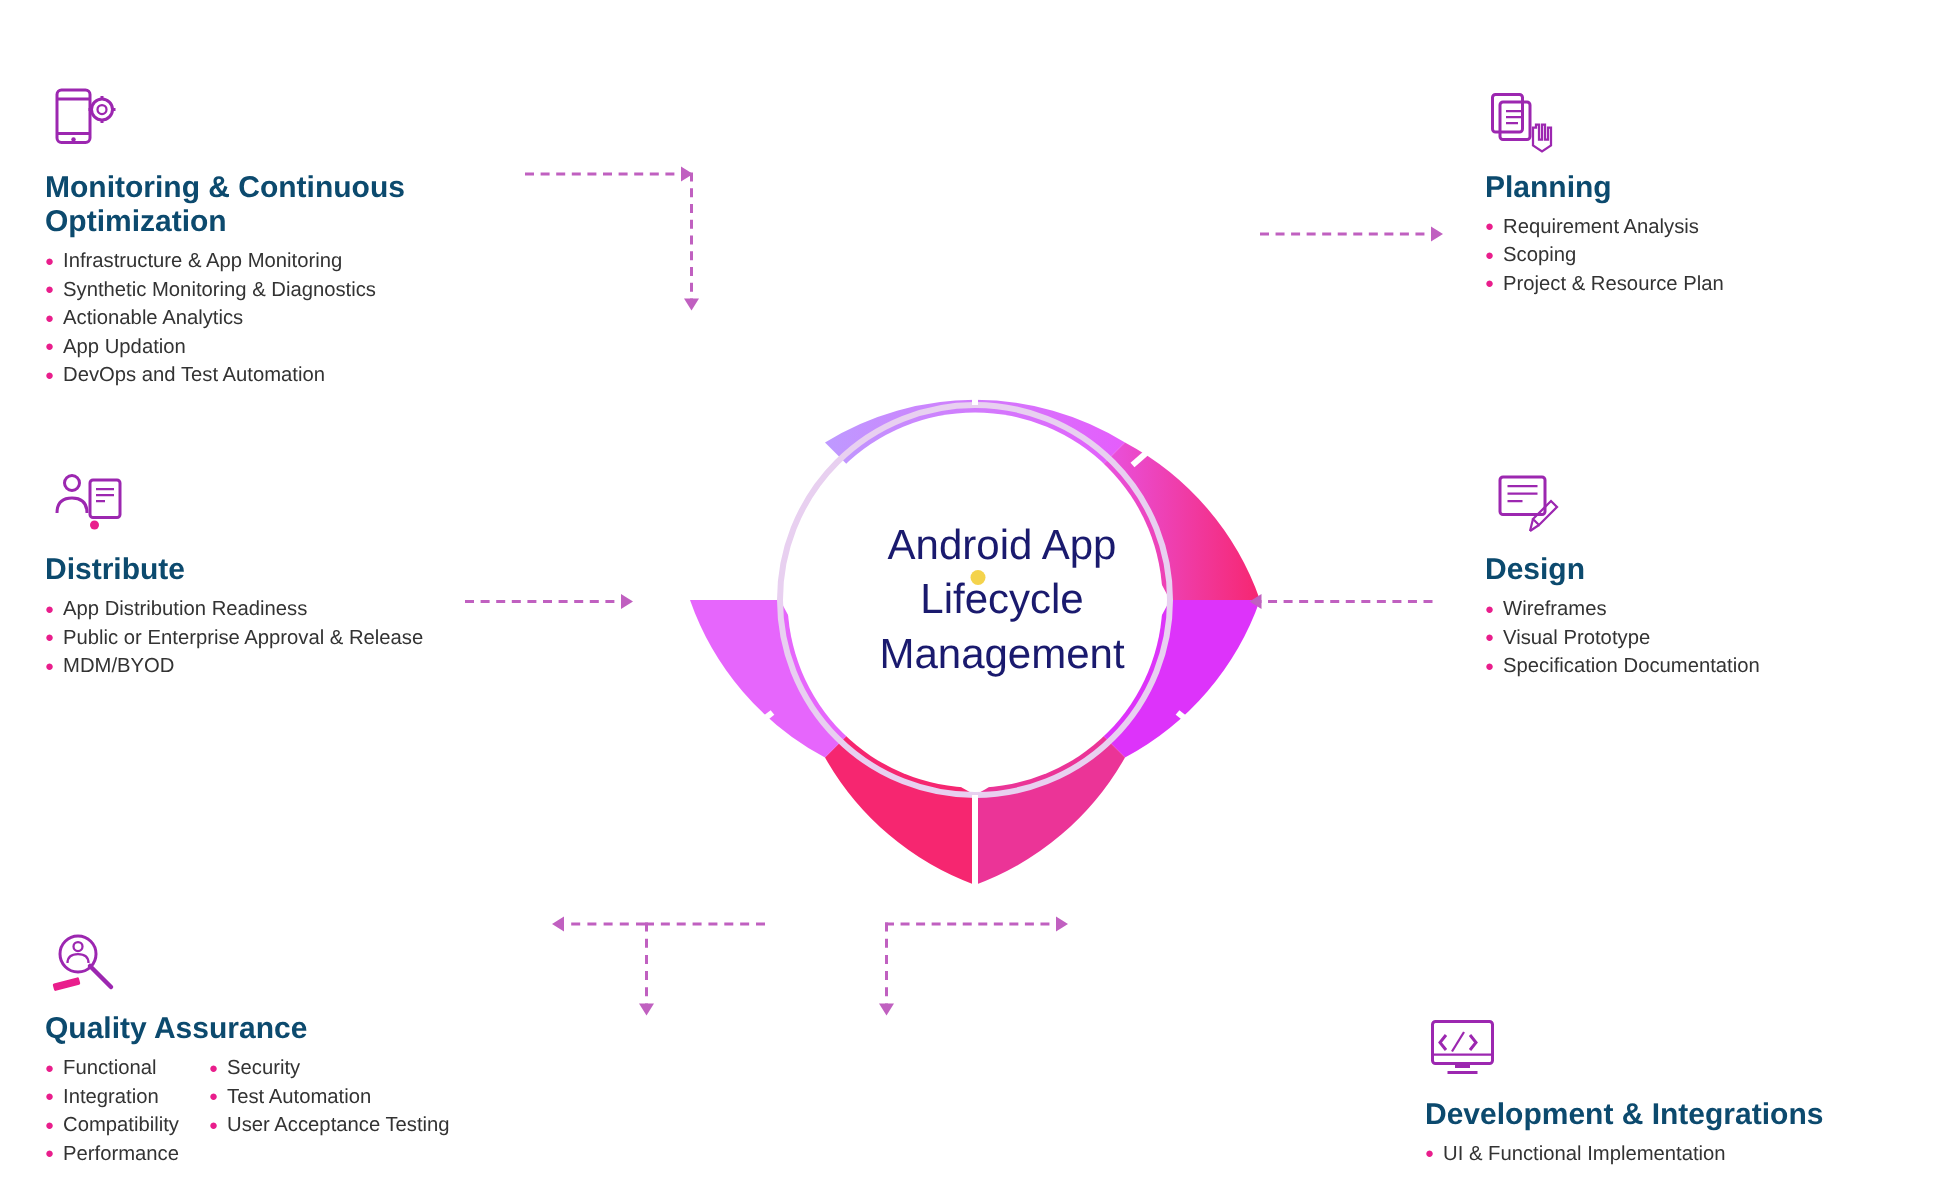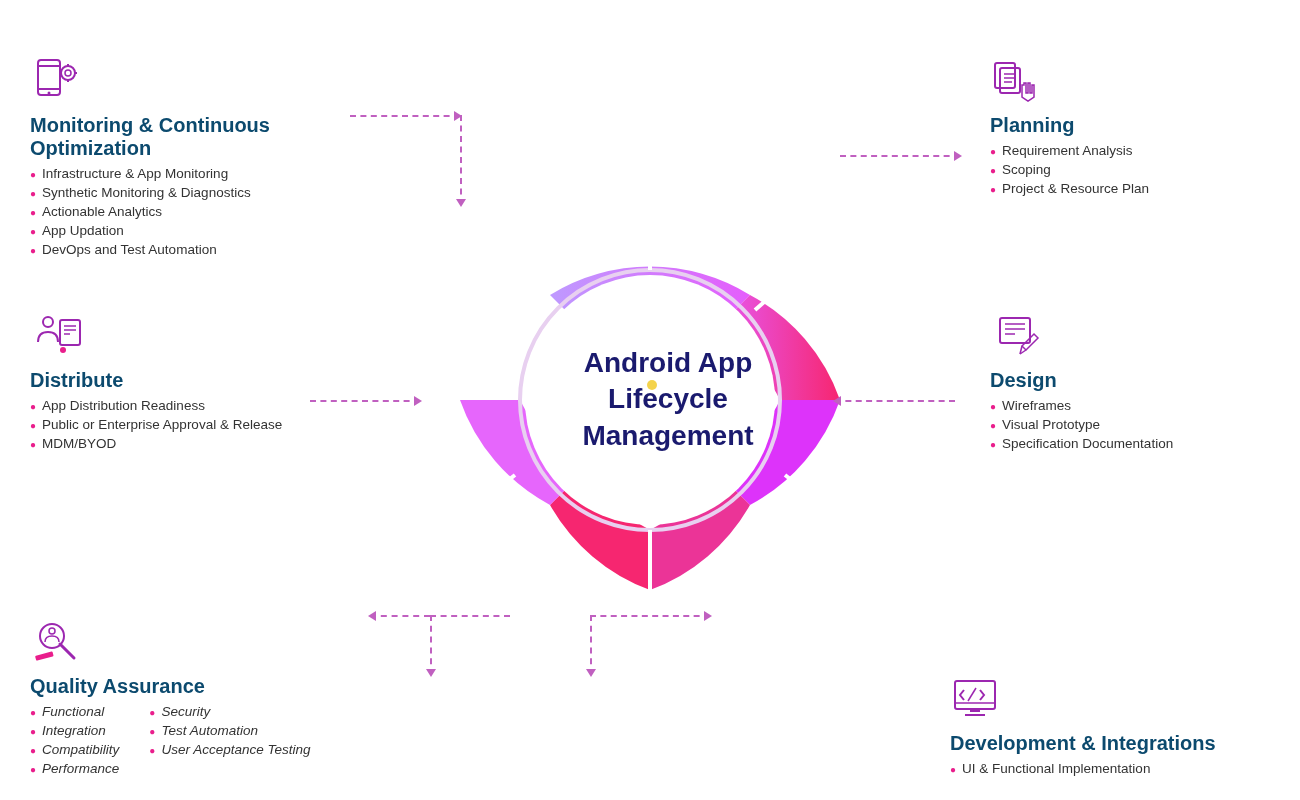--- a/index.html
+++ b/index.html
@@ -49,21 +49,21 @@
     .center-text {
       position: absolute;
       left: 50%;
       top: 50%;
       transform: translate(-50%, -50%);
       text-align: center;
       z-index: 10;
     }
     .center-text h2 {
       font-size: 28px;
-      font-weight: 700;
+      font-weight: 400;
       color: #1a1a6e;
       line-height: 1.3;
       margin-left: 36px;
     }
 
     
     .section-monitoring {
       position: absolute;
       left: 30px;
       top: 55px;
@@ -95,22 +95,21 @@
     }
     .section-devint {
       position: absolute;
       right: 30px;
       bottom: 20px;
       width: 320px;
     }
 
     .qa-columns {
       display: flex;
-      gap: 30px;
-      font-style: italic;
+      gap: 20px;
     }
 
     
     .donut-svg {
       display: block;
     }
   </style>
 </head>
 <body>
 

